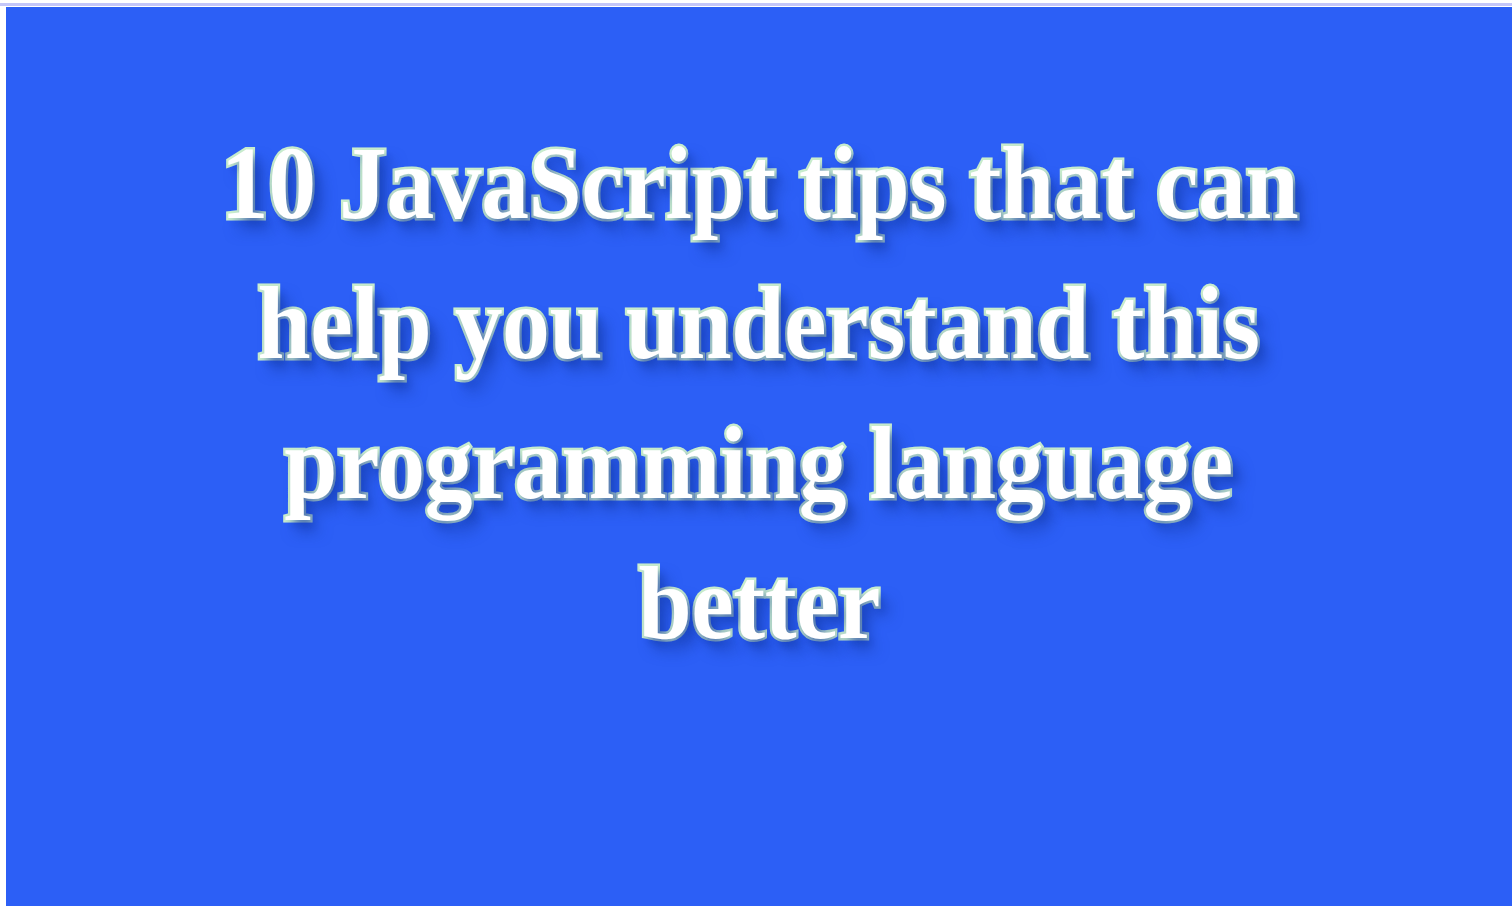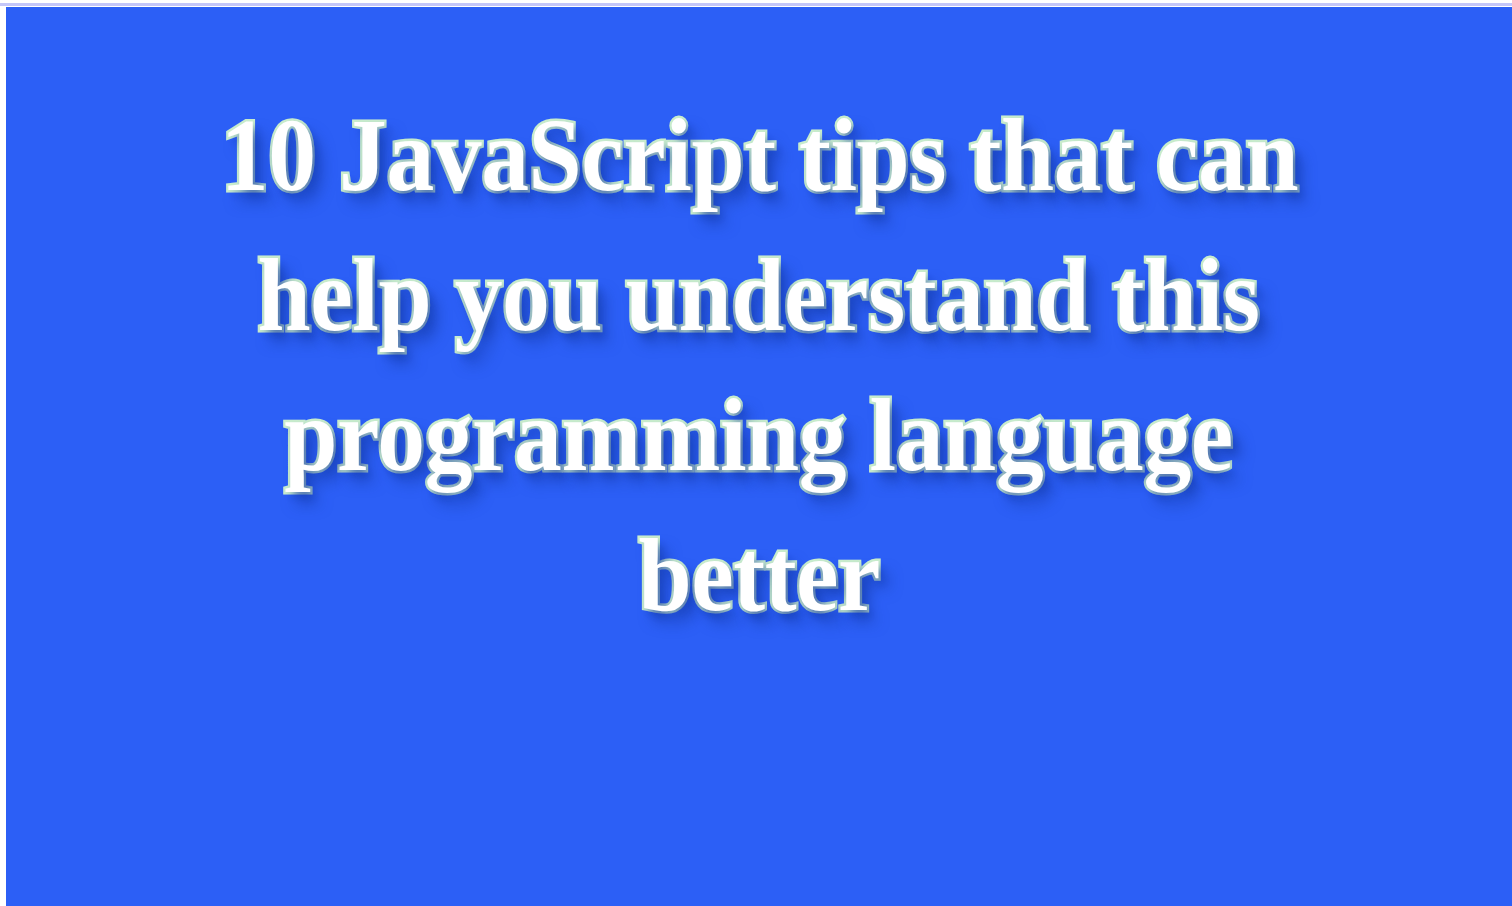--- a/index.html
+++ b/index.html
@@ -40,21 +40,21 @@
   #title-block {
     position: absolute;
     left: 0;
     top: 0;
     width: 100%;
     height: 100%;
     display: flex;
     flex-direction: column;
     align-items: center;
     justify-content: flex-start;
-    padding-top: 78px;
+    padding-top: 106px;
     box-sizing: border-box;
   }
 
   .title-line {
     display: block;
     white-space: nowrap;
     font-family: "Liberation Serif", "DejaVu Serif", serif;
     font-weight: 700;
     font-size: 104px;
     line-height: 140px;

